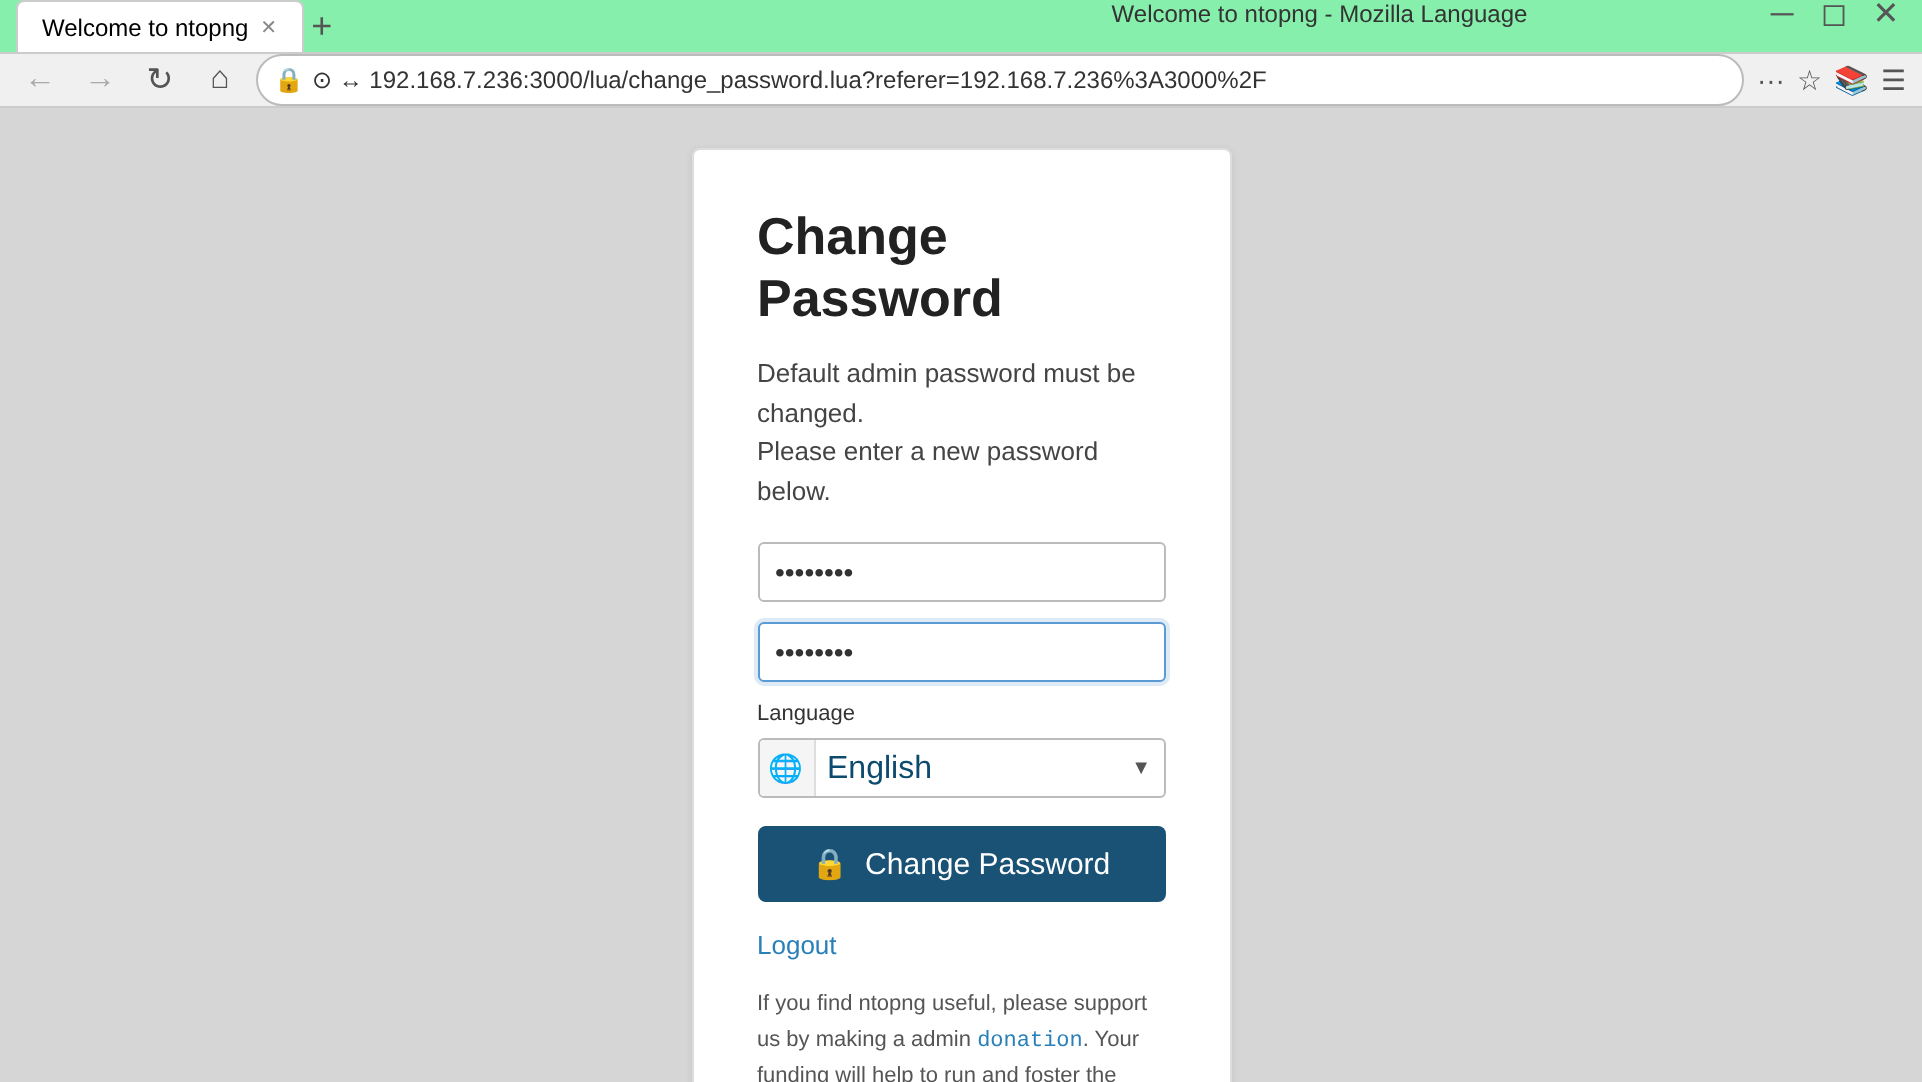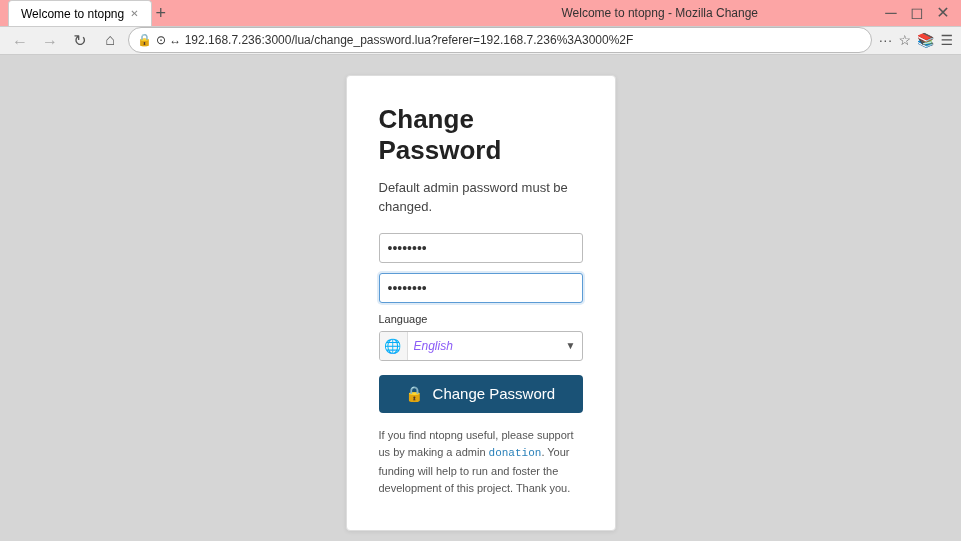--- a/index.html
+++ b/index.html
@@ -3,24 +3,24 @@
   <meta charset="utf-8">
   <style>
     * { box-sizing: border-box; margin: 0; padding: 0; }
     body { font-family: Arial, sans-serif; background: #d6d6d6; width: 961px; height: 541px; overflow: hidden; }
 
     
     .browser-window { width: 961px; height: 541px; display: flex; flex-direction: column; background: #f0f0f0; }
 
     
     .title-bar {
-      background: #fca5a5;
+      background: #86efac;
       height: 32px;
       display: flex;
-      align-items: center;
+      align-items: flex-start;
       border-bottom: 1px solid #ccc;
       padding: 0 8px;
       gap: 6px;
     }
     .tab-bar {
       display: flex;
       align-items: center;
       flex: 1;
       gap: 4px;
     }
@@ -156,26 +156,25 @@
       align-items: center;
       justify-content: center;
       border-right: 1px solid #ddd;
       background: #f5f5f5;
       font-size: 14px;
     }
     .lang-select {
       flex: 1;
       border: none;
       outline: none;
-      font-size: 12px;
+      font-size: 16px;
       padding: 0 6px;
       background: transparent;
-      color: #8b5cf6;
+      color: #0c4a6e;
       appearance: none;
-      font-style: italic;
       -webkit-appearance: none;
     }
     .lang-arrow {
       padding: 0 6px;
       font-size: 10px;
       color: #555;
     }
 
     .change-password-btn {
       width: 100%;
@@ -230,21 +229,21 @@
 <div class="browser-window">
 
   <div class="title-bar">
     <div class="tab-bar">
       <div class="tab">
         <span style="font-size:12px;">Welcome to ntopng</span>
         <span class="tab-close">✕</span>
       </div>
       <span class="new-tab-btn">+</span>
     </div>
-    <div style="flex:1; text-align:center; font-size:12px; color:#333;">Welcome to ntopng - Mozilla Change</div>
+    <div style="flex:1; text-align:center; font-size:12px; color:#333;">Welcome to ntopng - Mozilla Language</div>
     <div class="window-controls">
       <span class="win-btn">─</span>
       <span class="win-btn">◻</span>
       <span class="win-btn">✕</span>
     </div>
   </div>
 
   <div class="toolbar">
     <span class="nav-btn">←</span>
     <span class="nav-btn">→</span>
@@ -260,20 +259,21 @@
       <span class="toolbar-icon">📚</span>
       <span class="toolbar-icon">☰</span>
     </div>
   </div>
 
   <div class="page-wrapper">
     <div class="card">
       <h1 class="card-title">Change Password</h1>
       <p class="card-desc">
         <span>Default admin password must be changed.</span><br>
+        <span>Please enter a new password below.</span>
       </p>
 
       <input type="password" class="form-input" value="••••••••" style="">
 
       <input type="password" class="form-input focused" value="••••••••" style="">
 
       <label class="lang-label">Language</label>
       <div class="lang-select-wrap">
         <span class="lang-flag">🌐</span>
         <select class="lang-select">
@@ -284,20 +284,21 @@
           <option>Spanish</option>
         </select>
         <span class="lang-arrow">▼</span>
       </div>
 
       <button class="change-password-btn">
         <span>🔒</span>
         <span>Change Password</span>
       </button>
 
+      <a class="logout-link">Logout</a>
 
       <p class="footer-text">
         <span>If you find ntopng useful, please support us by making a admin </span><a class="donation-link">donation</a><span>. Your funding will help to run and foster the development of this project. Thank you.</span>
       </p>
       
       
     </div>
 
   </div>
 

